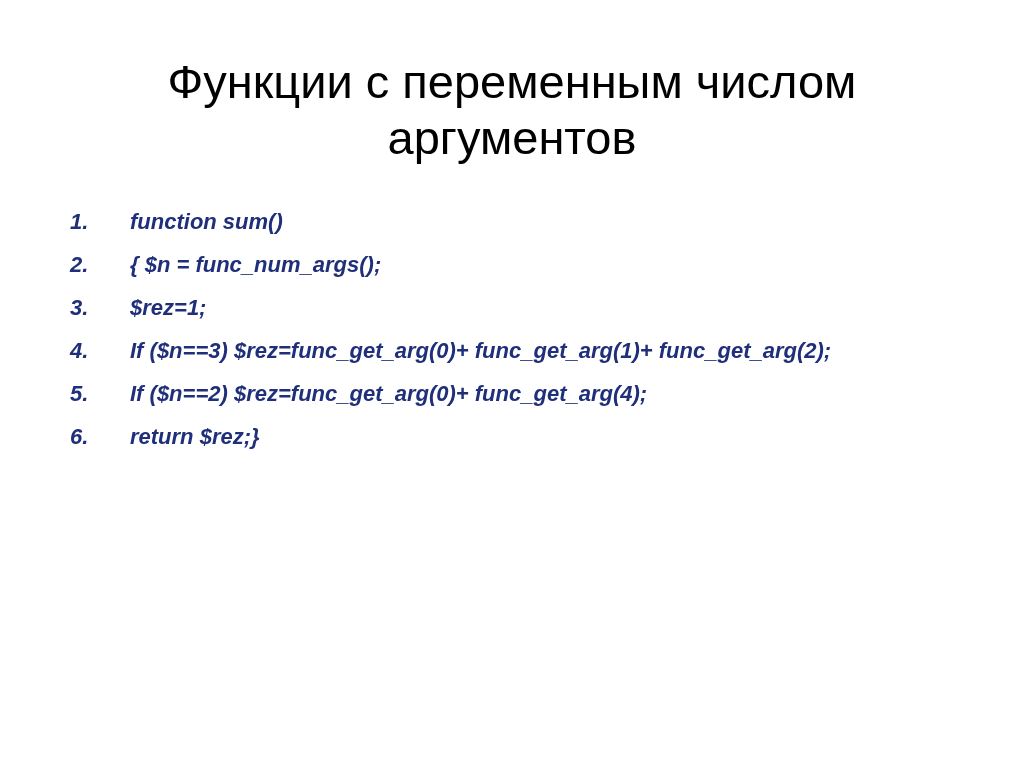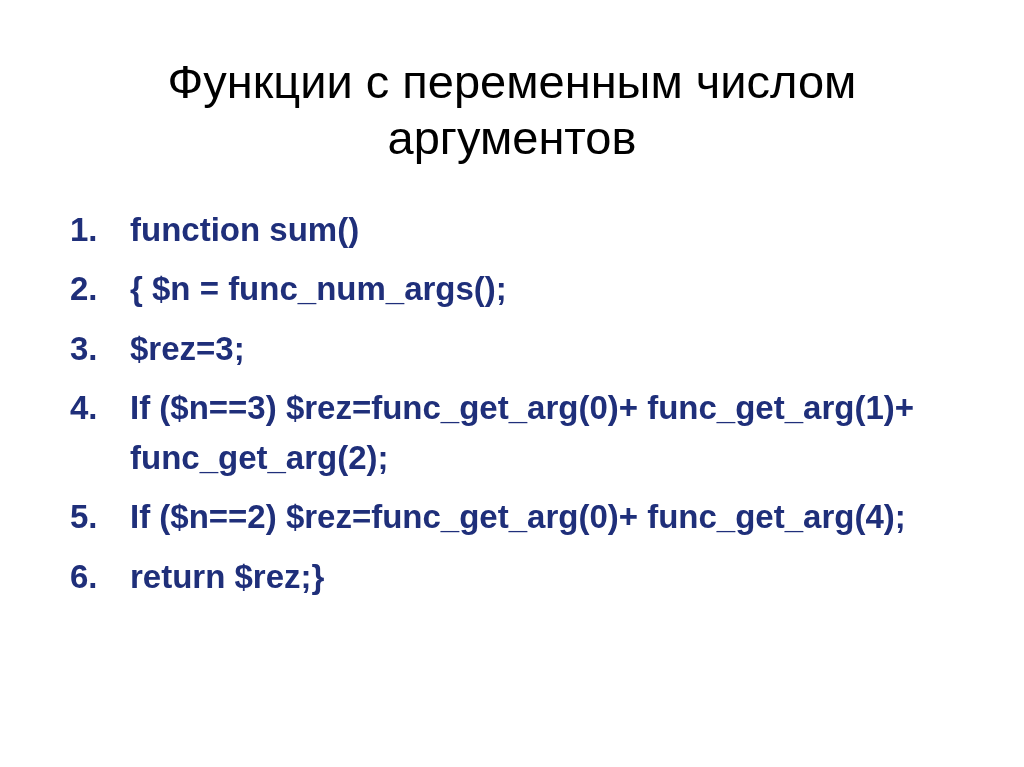--- a/index.html
+++ b/index.html
@@ -24,27 +24,28 @@
       margin-bottom: 38px;
       margin-top: 24px;
     }
     .code-list {
       list-style: none;
       counter-reset: item;
       padding-left: 0;
     }
     .code-item {
       counter-increment: item;
-      font-size: 33px;
+      font-size: 22px;
       font-weight: bold;
       color: #1f2f7a;
       line-height: 1.5;
       margin-bottom: 10px;
       padding-left: 60px;
       position: relative;
+      font-style: italic;
     }
     .code-item::before {
       content: counter(item) ".";
       position: absolute;
       left: 0;
       font-weight: bold;
       color: #1f2f7a;
     }
     .code-text {
       display: inline;
@@ -56,21 +57,21 @@
 <h1 class="title">Функции с переменным числом аргументов</h1>
 
 <ol class="code-list">
   <li class="code-item">
     <span class="code-text">function sum()</span>
   </li>
   <li class="code-item">
     <span class="code-text">{ $n = func_num_args();</span>
   </li>
   <li class="code-item">
-    <span class="code-text">$rez=3;</span>
+    <span class="code-text">$rez=1;</span>
   </li>
   <li class="code-item">
     <span class="code-text">If ($n==3) $rez=func_get_arg(0)+ func_get_arg(1)+ func_get_arg(2);</span>
   </li>
   <li class="code-item">
     <span class="code-text">If ($n==2) $rez=func_get_arg(0)+ func_get_arg(4);</span>
   </li>
   <li class="code-item">
     <span class="code-text">return $rez;}</span>
   </li>

